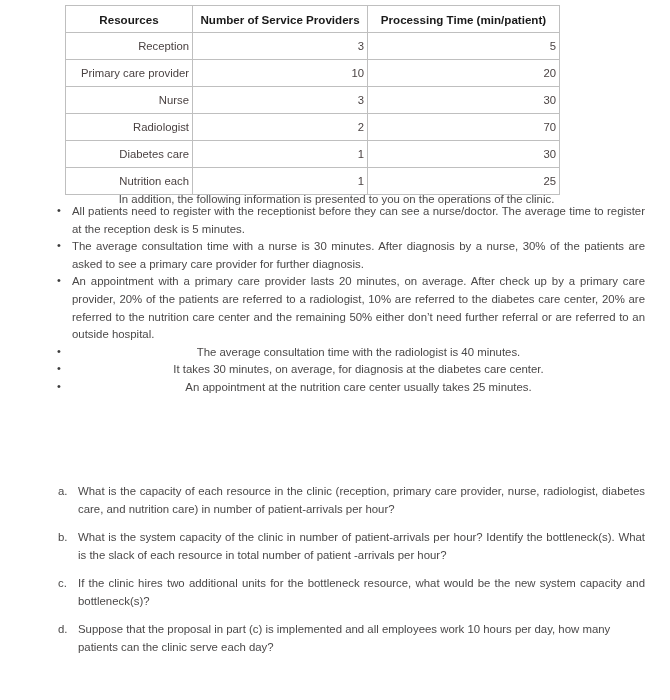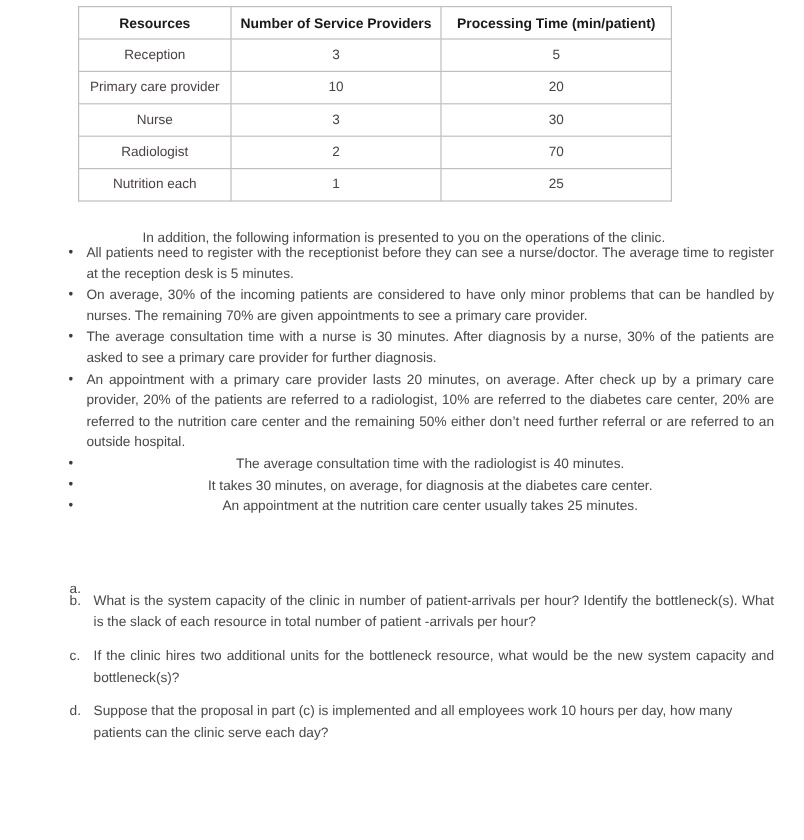--- a/index.html
+++ b/index.html
@@ -48,20 +48,21 @@
     line-height: 13px;
   }
   table.resources th {
     font-weight: bold;
     color: #1a1a1a;
     font-size: 11.6px;
   }
   table.resources td {
     color: #4a4242;
     font-weight: normal;
+    text-align: right;
   }
 
   
   .para {
     position: absolute;
     left: 28px;
     width: 617px;
     font-size: 11.4px;
     line-height: 17.5px;
     color: #4a4848;
@@ -166,44 +167,49 @@
           <td>Nurse</td>
           <td>3</td>
           <td>30</td>
         </tr>
         <tr>
           <td>Radiologist</td>
           <td>2</td>
           <td>70</td>
         </tr>
         <tr>
+          <td>Diabetes care</td>
+          <td>1</td>
+          <td>30</td>
+        </tr>
+        <tr>
           <td>Nutrition each</td>
           <td>1</td>
           <td>25</td>
         </tr>
       </tbody>
     </table>
   </div>
 
   <p id="intro-para" class="para">In addition, the following information is presented to you on the operations of the clinic.</p>
 
   <ul class="bullets">
     <li>All patients need to register with the receptionist before they can see a nurse/doctor. The average time to register at the reception desk is 5 minutes.</li>
-    <li>On average, 30% of the incoming patients are considered to have only minor problems that can be handled by nurses. The remaining 70% are given appointments to see a primary care provider.</li>
     <li>The average consultation time with a nurse is 30 minutes. After diagnosis by a nurse, 30% of the patients are asked to see a primary care provider for further diagnosis.</li>
     <li>An appointment with a primary care provider lasts 20 minutes, on average. After check up by a primary care provider, 20% of the patients are referred to a radiologist, 10% are referred to the diabetes care center, 20% are referred to the nutrition care center and the remaining 50% either don’t need further referral or are referred to an outside hospital.</li>
     <li class="nojustify">The average consultation time with the radiologist is 40 minutes.</li>
     <li class="nojustify">It takes 30 minutes, on average, for diagnosis at the diabetes care center.</li>
     <li class="nojustify">An appointment at the nutrition care center usually takes 25 minutes.</li>
   </ul>
 
 
   <ol class="questions">
     <li>
       <span class="marker">a.</span>
+      <span>What is the capacity of each resource in the clinic (reception, primary care provider, nurse, radiologist, diabetes care, and nutrition care) in number of patient-arrivals per hour?</span>
     </li>
     <li>
       <span class="marker">b.</span>
       <span>What is the system capacity of the clinic in number of patient-arrivals per hour? Identify the bottleneck(s). What is the slack of each resource in total number of patient -arrivals per hour?</span>
     </li>
     <li>
       <span class="marker">c.</span>
       <span>If the clinic hires two additional units for the bottleneck resource, what would be the new system capacity and bottleneck(s)?</span>
     </li>
     <li class="nojustify">

